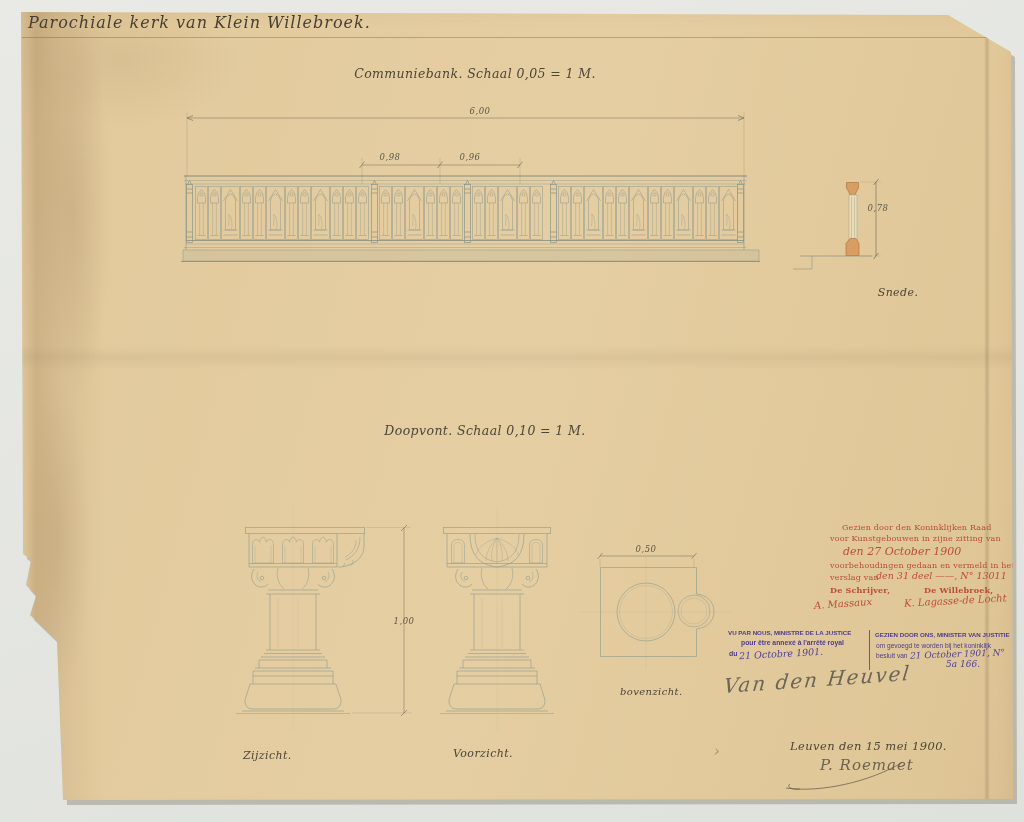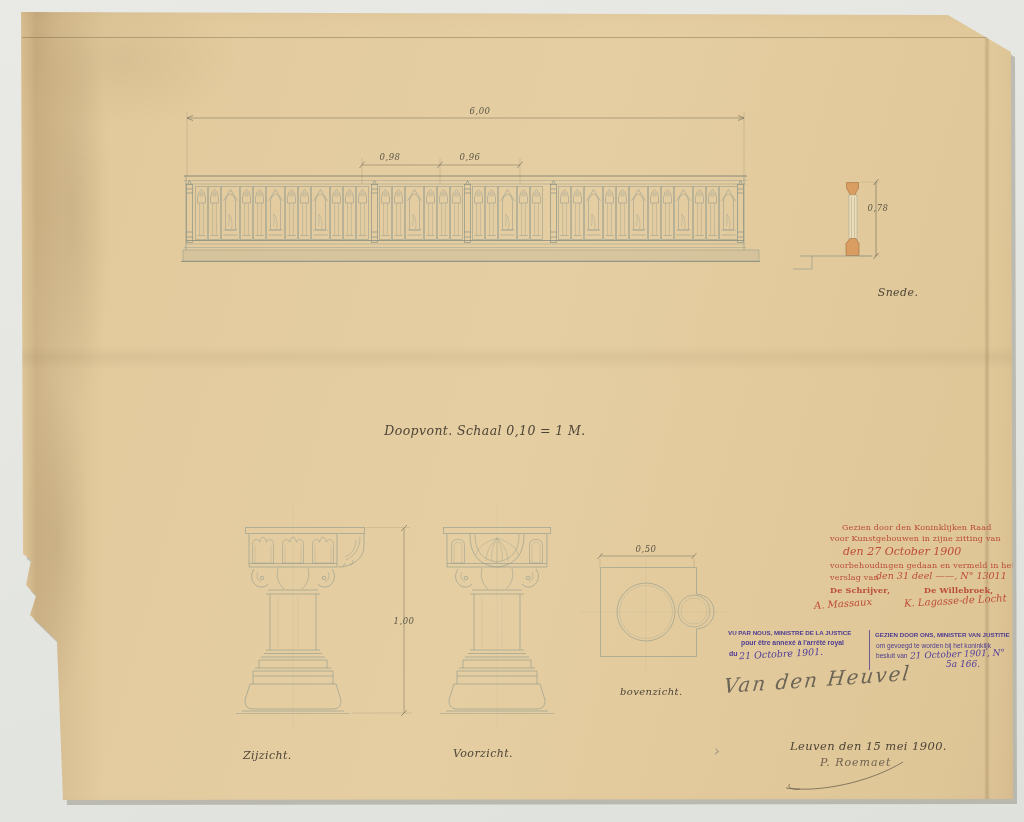--- a/index.html
+++ b/index.html
@@ -34,33 +34,35 @@
   .redstamp .h{position:absolute;font-style:italic;white-space:nowrap;color:#bd4c36;}
   
   .purp{position:absolute;left:727px;top:628px;width:286px;height:46px;color:#4e3c92;font-family:"Liberation Sans",sans-serif;}
   .purp .col{position:absolute;top:0;height:46px;}
   .purp .l{position:absolute;font-weight:bold;white-space:nowrap;}
   .purp .h{position:absolute;font-family:"DejaVu Serif",serif;font-style:italic;font-weight:normal;white-space:nowrap;color:#53419b;}
   .divider{position:absolute;left:869px;top:630px;width:1px;height:40px;background:#4e3c92;opacity:.8;}
   .pencil-sig{font-size:20px;font-style:italic;color:#6c6557;letter-spacing:2px;
     transform:rotate(-4deg) skewX(-10deg);transform-origin:left center;}
   .colophon-date{font-size:11.5px;text-align:right;}
-  .colophon-sig{font-size:11px;color:#6e6250;letter-spacing:1px;}
+  .colophon-sig{font-size:15px;color:#6e6250;letter-spacing:1px;}
   .mark{font-size:15px;color:#9a9180;transform:rotate(8deg);}
 </style>
 </head>
 <body>
 
 <div class="stage">
   <div class="paper-shadow"></div>
   <div class="paper">
     <div class="stains"></div>
 
+    <div class="t hw title" style="left:28px;top:13px;">Parochiale kerk van Klein Willebroek.</div>
     <div class="rule" style="left:22px;top:37px;width:986px;"></div>
 
+    <div class="t hw cap" style="left:345px;top:66px;width:260px;">Communiebank. Schaal 0,05 = 1 M.</div>
     <div class="t hw cap" style="left:355px;top:423px;width:260px;">Doopvont. Schaal 0,10 = 1 M.</div>
 
     <div class="t dim" style="left:460px;top:106px;width:40px;">6,00</div>
     <div class="t dim" style="left:372px;top:152px;width:36px;">0,98</div>
     <div class="t dim" style="left:452px;top:152px;width:36px;">0,96</div>
     <div class="t dim" style="left:858px;top:203px;width:40px;">0,78</div>
     <div class="t dim" style="left:386px;top:616px;width:36px;">1,00</div>
     <div class="t dim" style="left:628px;top:544px;width:36px;">0,50</div>
 
     <div class="t hw lbl" style="left:868px;top:286px;width:60px;text-align:center;">Snede.</div>

